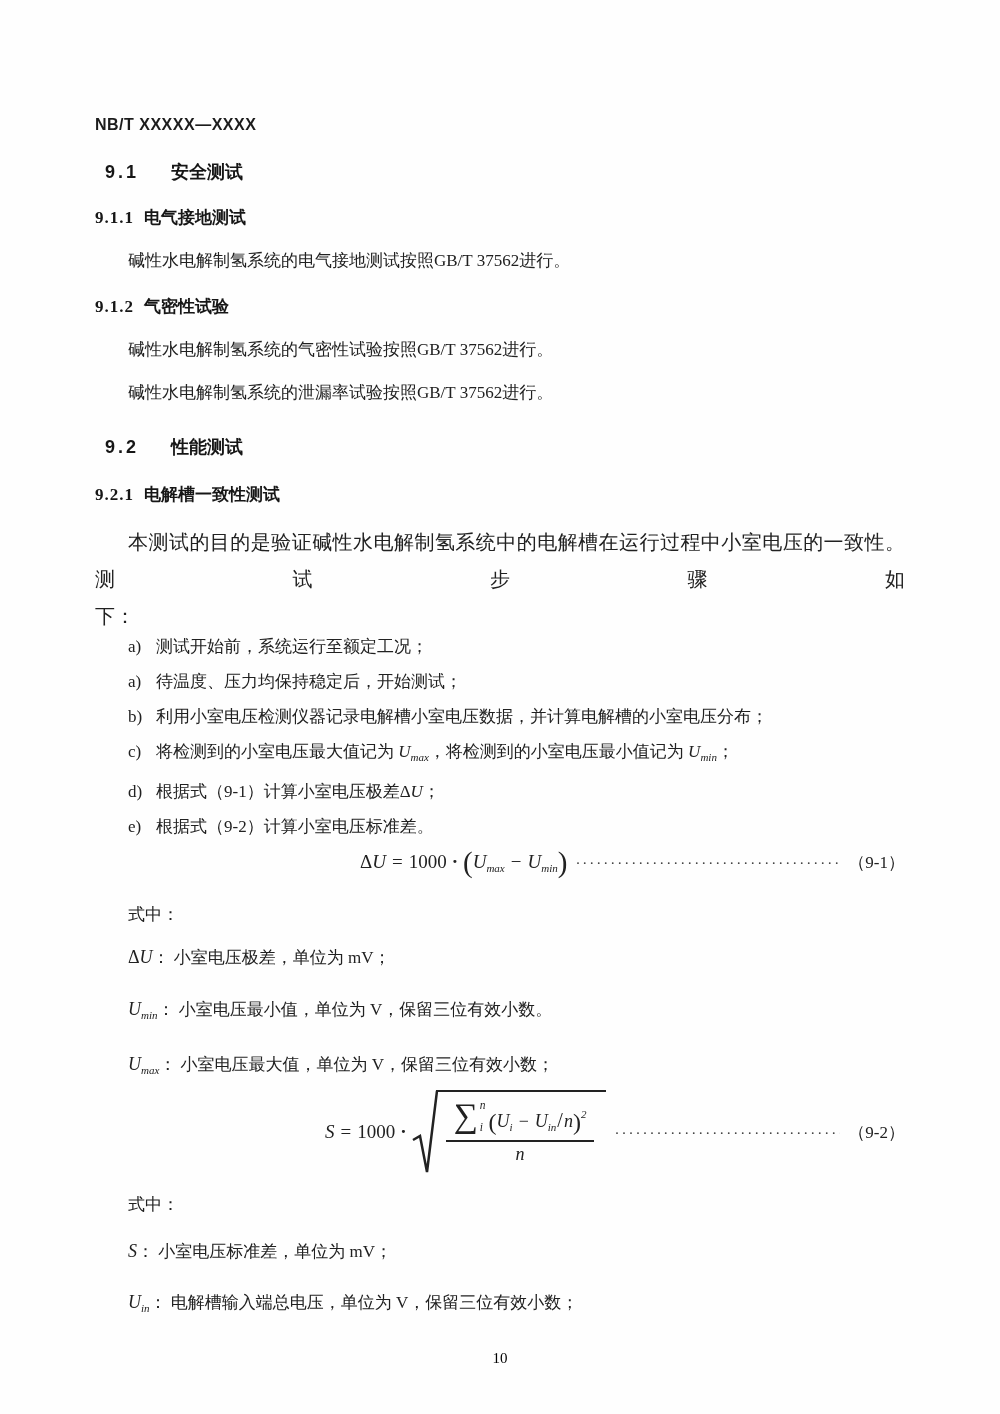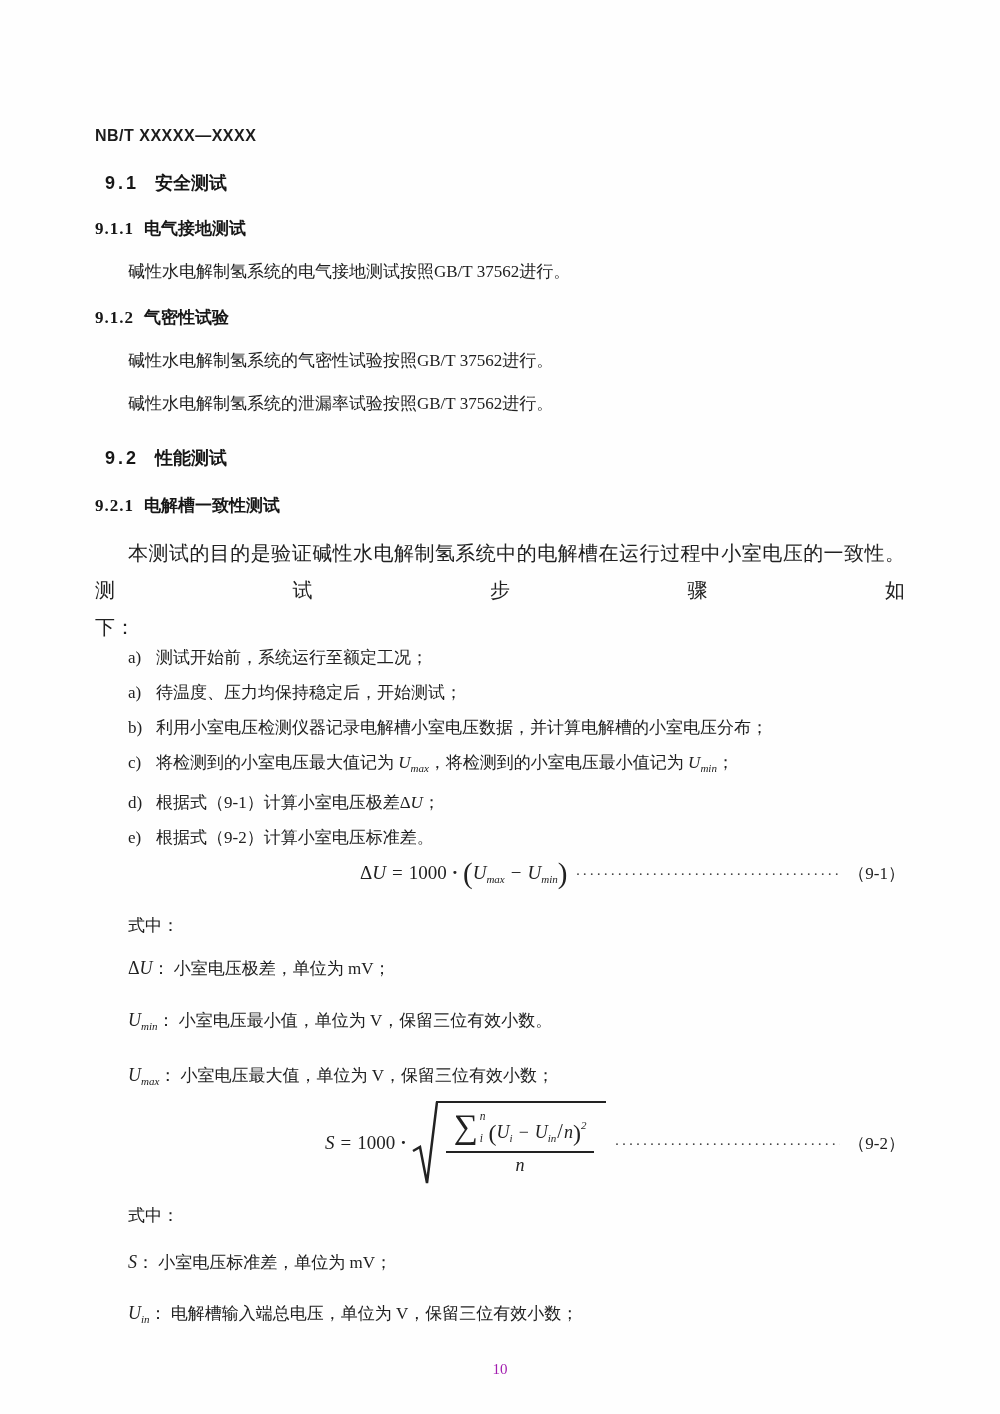--- a/index.html
+++ b/index.html
@@ -1,32 +1,32 @@
 <!DOCTYPE html>
 <html><head>
 <meta charset="utf-8">
 <style>
   * { margin:0; padding:0; box-sizing:border-box; }
   html,body { background:#ffffff; }
   .page {
     position:relative; width:1000px; height:1414px; background:#fefefe;
     font-family:"Liberation Serif", serif; color:#212121; overflow:hidden;
   }
-  .content { position:absolute; left:95px; right:95px; top:11px; padding-top:115px; }
+  .content { position:absolute; left:95px; right:95px; top:0; padding-top:115px; }
 
   .doc-header {
     font-family:"Liberation Sans", sans-serif; font-weight:600;
     font-size:16px; line-height:20px; letter-spacing:.5px; color:#1c1c1c;
   }
 
   .h-sec {
     margin-top:24px; padding-left:10px; line-height:26px;
     font-family:"Liberation Sans", sans-serif; font-weight:bold; font-size:18px; color:#161616;
   }
-  .h-sec .h-num { letter-spacing:3px; margin-right:16px;text-align:center; }
+  .h-sec .h-num { letter-spacing:3px; margin-right:32px;text-align:center; }
   .h-sub {
     margin-top:21px; line-height:24px;
     font-family:"Liberation Sans", sans-serif; font-weight:bold; font-size:17px; color:#161616;
   }
   .h-sub .h-num { font-family:"Liberation Serif", serif; font-weight:600; letter-spacing:1px; margin-right:10px; }
   .mt17 { margin-top:22px; }
   .mt16 { margin-top:16px; }
   .mt29 { margin-top:29px; }
   .mt23 { margin-top:23px; }
 
@@ -72,21 +72,21 @@
   .rad-body { border-top:2.5px solid #222; margin-left:-2px; margin-top:2px; padding:7px 12px 0 10px; }
   .frac { display:inline-flex; flex-direction:column; align-items:center; }
   .fnum { border-bottom:2px solid #222; padding:0 8px 4px; white-space:nowrap; font-size:18px; }
   .fden { padding-top:2px; font-size:18px; }
   .sum-wrap { display:inline-flex; align-items:center; margin-right:3px; }
   .sum { font-size:34px; line-height:34px; }
   .sum-sc { display:inline-flex; flex-direction:column; justify-content:space-between; height:34px; font-size:11.5px; margin-left:2px; }
   .sum-sc i { font-style:italic; line-height:12px; }
   .slash { font-size:20px; margin:0 1px; }
 
-  .footer { margin-top:28px; text-align:center; font-size:15px; line-height:20px; color:#a21caf; }
+  .footer { margin-top:28px; text-align:center; font-size:15px; line-height:20px; color:#000000; }
 </style>
 </head>
 <body>
 
 <div class="page">
   <div class="content">
 
     <div class="doc-header">NB/T XXXXX—XXXX</div>
 
     <div class="h-sec">

